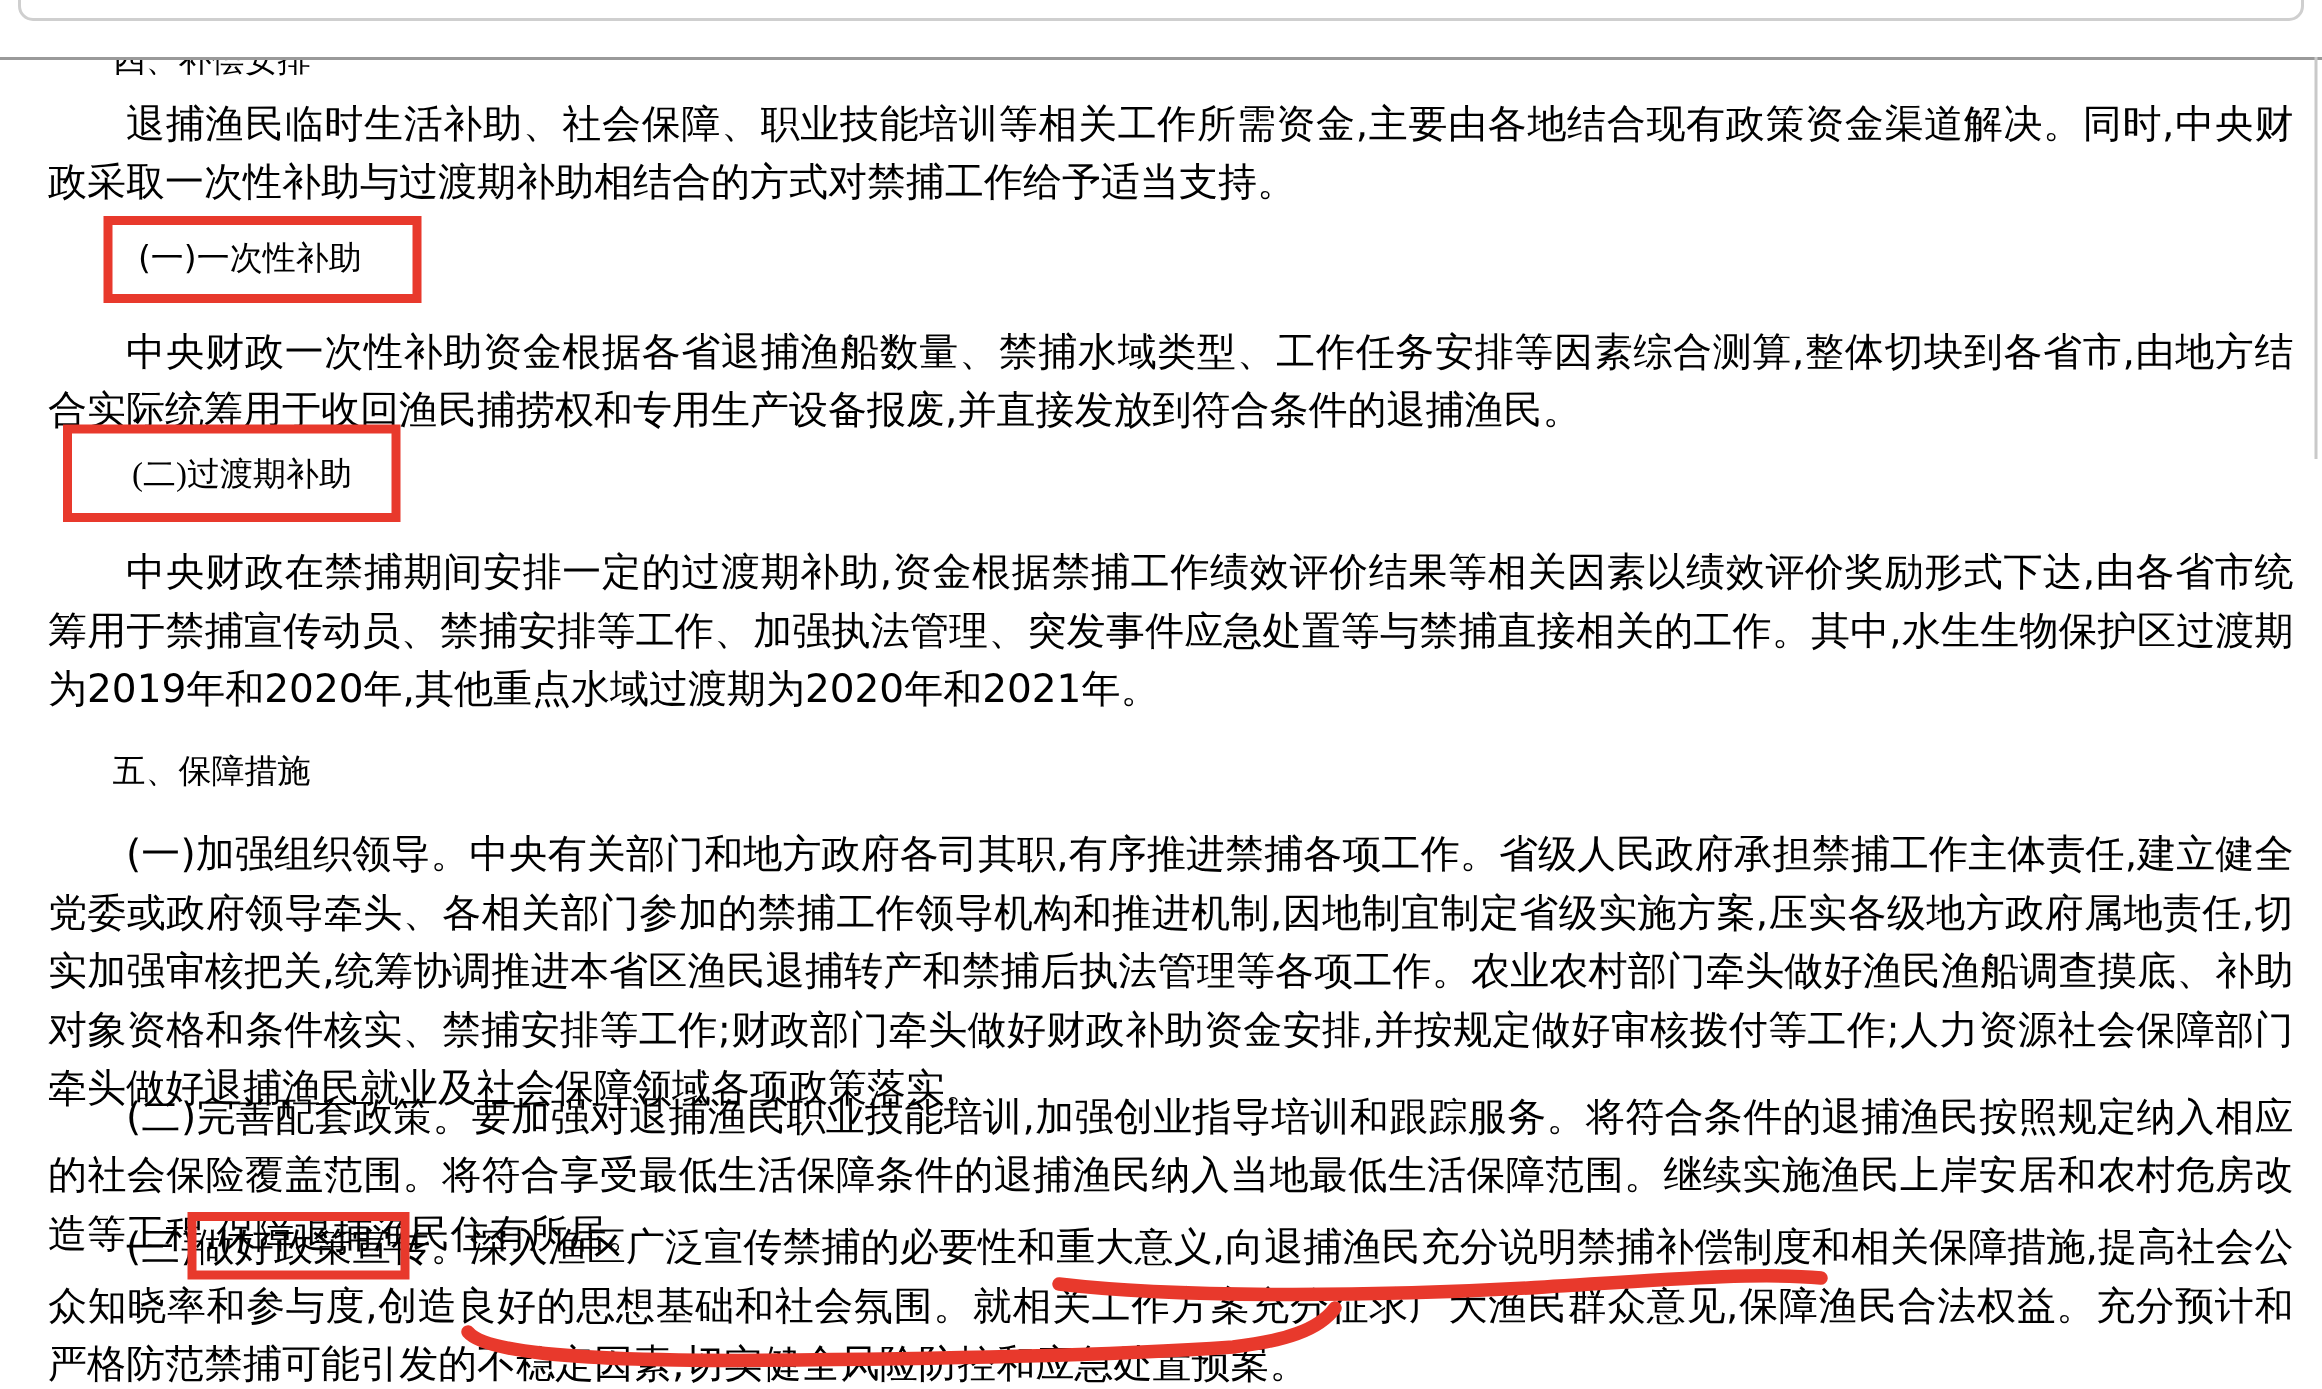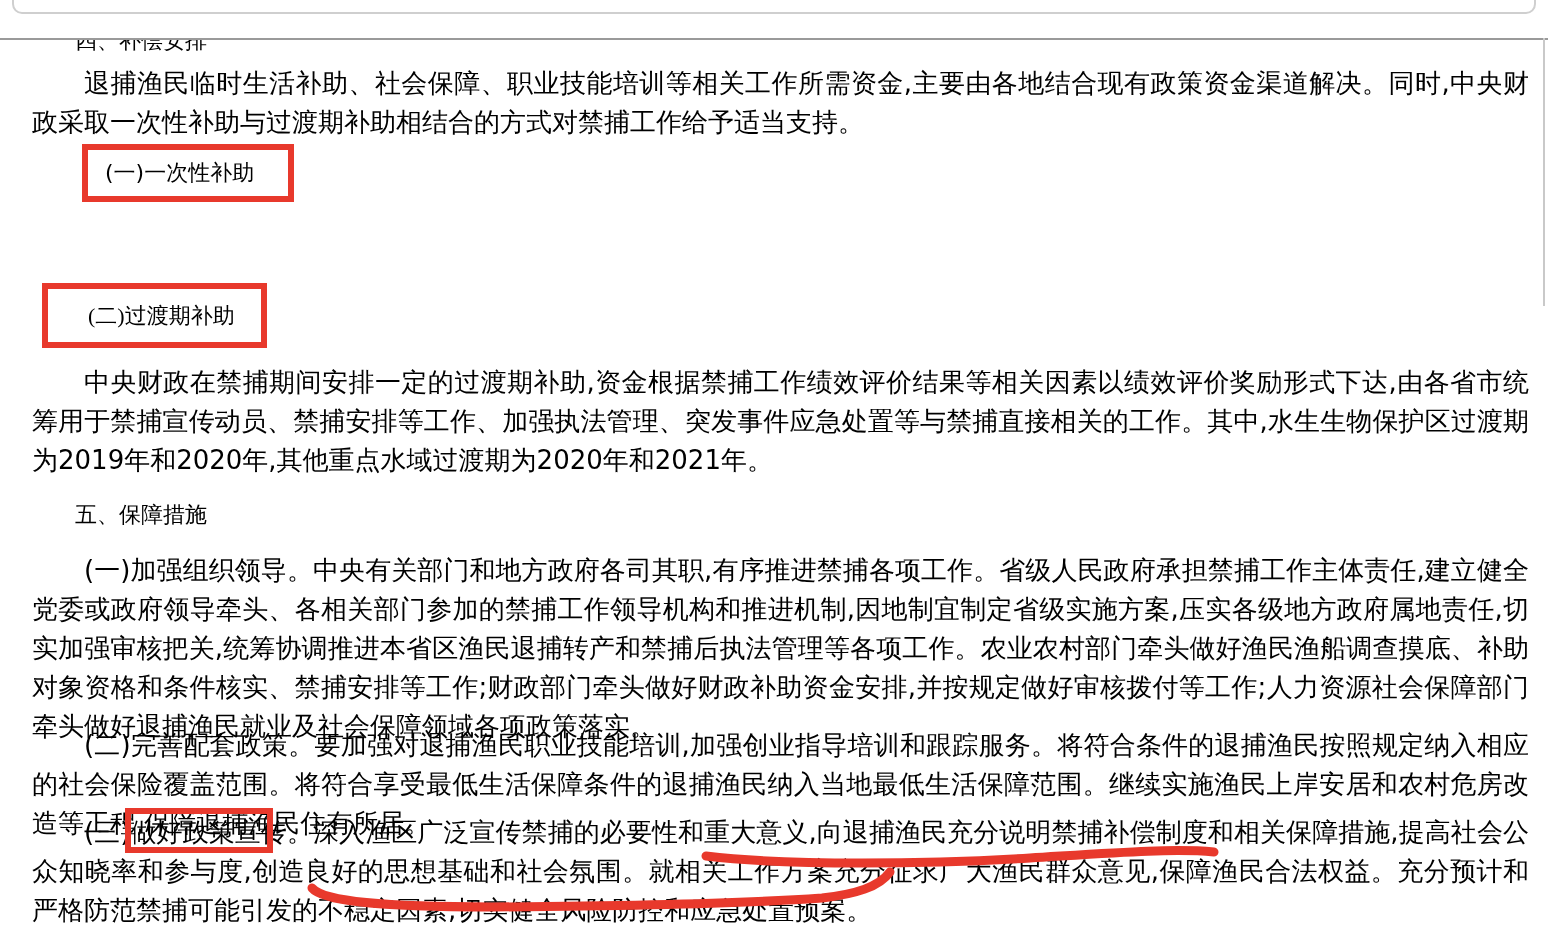--- a/index.html
+++ b/index.html
@@ -41,24 +41,25 @@
 </style>
 </head>
 <body>
 
 <div class="doc">
 
   <div class="h" style="top:26px">四、补偿安排</div>
 
   <div class="para" style="top:64px">退捕渔民临时生活补助、社会保障、职业技能培训等相关工作所需资金,主要由各地结合现有政策资金渠道解决。同时,中央财政采取一次性补助与过渡期补助相结合的方式对禁捕工作给予适当支持。</div>
 
-  <div class="redbox" style="left:82px;top:144px;width:200px;height:46px;">
+  <div class="redbox" style="left:69px;top:144px;width:200px;height:46px;">
     <div class="t" style="line-height:46px;padding-left:17px">(一)一次性补助</div>
   </div>
 
+  <div class="para" style="top:216px">中央财政一次性补助资金根据各省退捕渔船数量、禁捕水域类型、工作任务安排等因素综合测算,整体切块到各省市,由地方结合实际统筹用于收回渔民捕捞权和专用生产设备报废,并直接发放到符合条件的退捕渔民。</div>
 
   <div class="redbox" style="left:42px;top:283px;width:213px;height:53px;font-family:Liberation Serif, serif;">
     <div class="t" style="line-height:53px;padding-left:40px">(二)过渡期补助</div>
   </div>
 
   <div class="para" style="top:363px">中央财政在禁捕期间安排一定的过渡期补助,资金根据禁捕工作绩效评价结果等相关因素以绩效评价奖励形式下达,由各省市统筹用于禁捕宣传动员、禁捕安排等工作、加强执法管理、突发事件应急处置等与禁捕直接相关的工作。其中,水生生物保护区过渡期为2019年和2020年,其他重点水域过渡期为2020年和2021年。</div>
 
   <div class="h" style="top:500px">五、保障措施</div>
 
   <div class="para" style="top:726px">(二)完善配套政策。要加强对退捕渔民职业技能培训,加强创业指导培训和跟踪服务。将符合条件的退捕渔民按照规定纳入相应的社会保险覆盖范围。将符合享受最低生活保障条件的退捕渔民纳入当地最低生活保障范围。继续实施渔民上岸安居和农村危房改造等工程,保障退捕渔民住有所居。</div>

